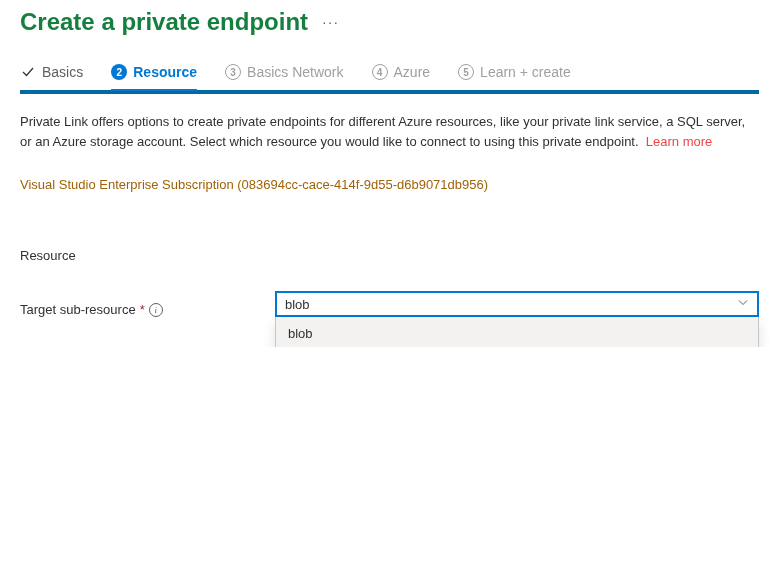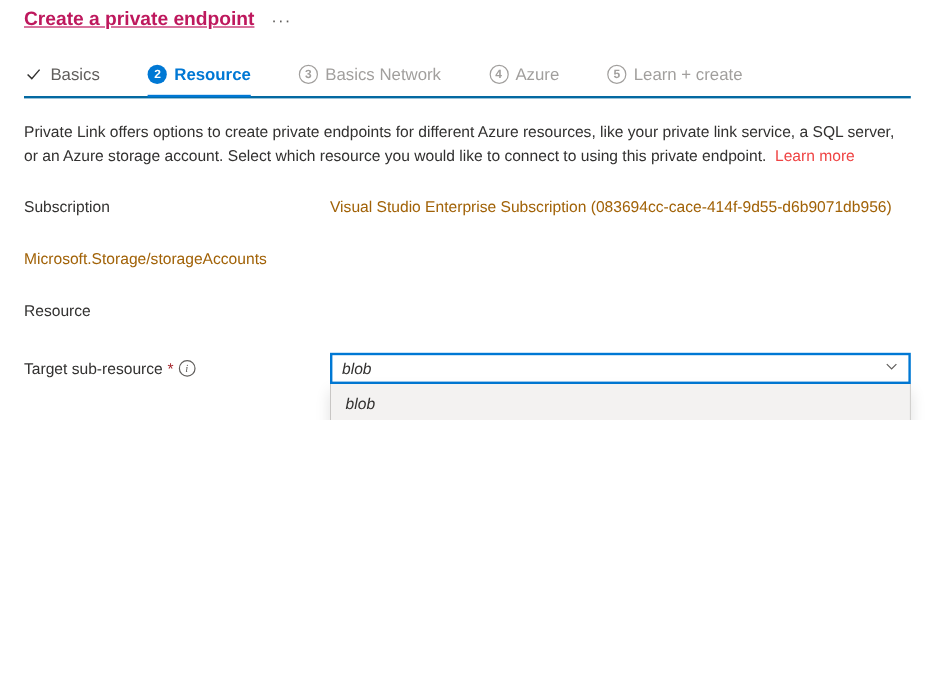--- a/index.html
+++ b/index.html
@@ -11,36 +11,35 @@
       padding: 8px 20px 20px 20px;
       width: 779px;
     }
     .header {
       display: flex;
       align-items: center;
       gap: 14px;
       margin-bottom: 28px;
     }
     .page-title {
-      font-size: 16px;
+      font-size: 24px;
       font-weight: 600;
-      color: #be185d;
-      text-decoration: underline;
+      color: #15803d;
     }
     .more-icon {
       color: #605e5c;
       font-size: 14px;
       letter-spacing: 1px;
       cursor: pointer;
     }
     .tabs {
       display: flex;
       align-items: center;
-      gap: 40px;
-      border-bottom: 2px solid #0369a1;
+      gap: 28px;
+      border-bottom: 4px solid #0369a1;
       margin-bottom: 18px;
       padding-bottom: 0;
     }
     .tab {
       display: flex;
       align-items: center;
       gap: 6px;
       padding: 0 0 10px 0;
       cursor: pointer;
       color: #605e5c;
@@ -95,21 +94,21 @@
     }
     .description a {
       color: #ef4444;
       text-decoration: none;
     }
     .form-row {
       display: flex;
       align-items: center;
       margin-bottom: 28px;
     }
-    .form-row.tight { margin-bottom: 10px; }
+    .form-row.tight { margin-bottom: 10px; align-items: flex-end; }
     .form-label {
       width: 255px;
       flex-shrink: 0;
       font-size: 13px;
       color: #323130;
       display: flex;
       align-items: center;
       gap: 4px;
     }
     .required { color: #a4262c; }
@@ -127,21 +126,20 @@
       font-family: Georgia, serif;
     }
     .form-value {
       flex: 1;
       font-size: 13px;
       color: #a16207;
     }
     .dropdown-wrapper {
       flex: 1;
       position: relative;
-      font-style: italic;
     }
     .dropdown {
       width: 100%;
       border: 2px solid #0078d4;
       padding: 5px 30px 5px 8px;
       font-size: 13px;
       background: #fff;
       cursor: pointer;
       position: relative;
       height: 26px;
@@ -209,26 +207,24 @@
     <span>Learn + create</span>
   </div>
 </div>
 
 <p class="description">
   <span>Private Link offers options to create private endpoints for different Azure resources, like your private link service, a SQL server, or an Azure storage account. Select which resource you would like to connect to using this private endpoint.</span>
   &nbsp;<a href="#">Learn more</a>
 </p>
 
 <div class="form-row">
-  <div class="form-label">Subscription</div>
   <div class="form-value">Visual Studio Enterprise Subscription (083694cc-cace-414f-9d55-d6b9071db956)</div>
 </div>
 
 <div class="form-row">
-  <div class="form-value">Microsoft.Storage/storageAccounts</div>
 </div>
 
 <div class="form-row">
   <div class="form-label">Resource</div>
 </div>
 
 <div class="form-row tight">
   <div class="form-label">
     <span>Target sub-resource</span>
     <span class="required">*</span>

